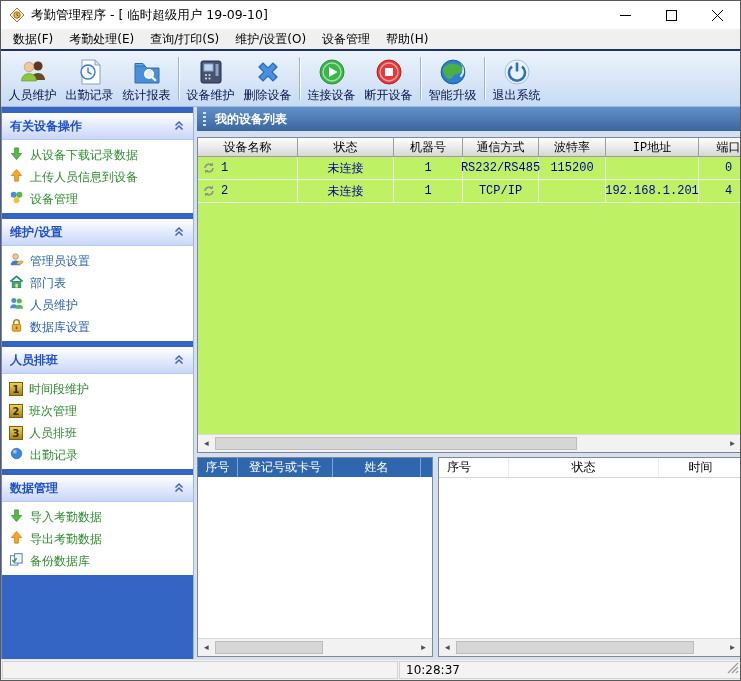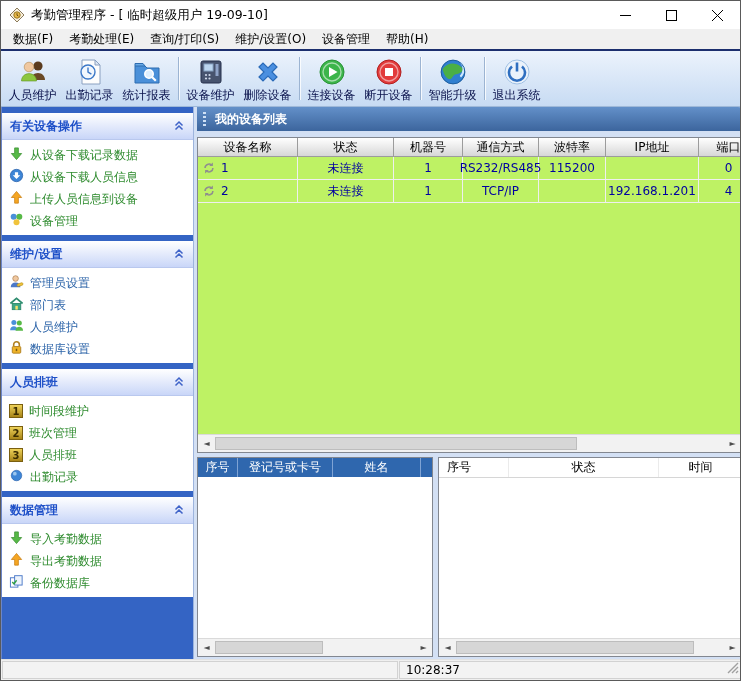--- a/index.html
+++ b/index.html
@@ -32,21 +32,21 @@
   .group-strip{height:6px;background:#3464c4;flex:none;}
   .group-hd{height:26px;flex:none;background:linear-gradient(#ffffff,#c9d6f8);color:#1e50c8;font-weight:bold;display:flex;align-items:center;justify-content:space-between;padding:0 8px;border-bottom:1px solid #b9c8ee;cursor:pointer;}
   .group-body{padding:4px 0 3px;background:#fff;flex:none;border-radius:24px;}
   .group-item{height:22px;display:flex;align-items:center;gap:6px;padding-left:7px;cursor:pointer;white-space:nowrap;}
   .c-green{color:#2e8b2e;}
   .c-blue{color:#2b63a8;}
   .sidebar-fill{flex:1;background:#3464c4;}
   .numbadge{width:14px;height:14px;flex:none;background:linear-gradient(#eed25a,#a88418);border:1px solid #7a5f10;color:#3a2c00;font-size:10px;font-weight:bold;display:flex;align-items:center;justify-content:center;box-sizing:border-box;}
 
   
-  .main{position:absolute;left:196px;top:0;right:0;height:554px;}
+  .main{position:absolute;left:196px;top:0;right:0;height:554px;font-family:Liberation Mono, monospace;}
   .caption{position:absolute;left:0;right:0;top:0;height:24px;background:linear-gradient(#6390c9,#3c659d);color:#fff;font-weight:bold;display:flex;align-items:center;padding-left:18px;box-sizing:border-box;border-top-right-radius:4px;}
   .grip{position:absolute;left:6px;top:5px;width:3px;height:14px;background:repeating-linear-gradient(#cfe0f5 0 2px,rgba(255,255,255,0) 2px 4px);}
 
   .device-box{position:absolute;top:30px;left:0;right:0;height:316px;background:#bef264;border:1px solid #828790;box-sizing:border-box;overflow:hidden;}
   .dev-header{display:flex;height:19px;}
   .hcell{flex:none;background:linear-gradient(#ffffff,#d7d7d7);border-right:1px solid #9c9c9c;border-bottom:1px solid #9c9c9c;display:flex;align-items:center;justify-content:center;box-sizing:border-box;white-space:nowrap;cursor:default;}
   .dev-row{display:flex;height:23px;color:#0000a0;}
   .dcell{flex:none;display:flex;align-items:center;justify-content:center;border-right:1px solid #efefef;border-bottom:1px solid #efefef;box-sizing:border-box;white-space:nowrap;}
   .dcell.name{justify-content:flex-start;padding-left:4px;gap:5px;}
 
@@ -227,27 +227,20 @@
         <span><svg width="12" height="12" viewBox="0 0 12 12">
               <path d="M2.5 6.5l3.5-3.5 3.5 3.5M2.5 10.5L6 7l3.5 3.5" stroke="#3f63c8" stroke-width="1.5" fill="none"></path>
             </svg></span>
       </div>
       <div class="group-body">
         <div class="group-item c-green">
           <span><svg width="15" height="15" viewBox="0 0 16 16">
                 <path d="M6 2h4v6h3.5L8 14.5 2.5 8H6z" fill="#57b947" stroke="#3a8f30" stroke-width="0.8"></path>
               </svg></span>
           <span>从设备下载记录数据</span>
-        </div>
-        <div class="group-item c-green">
-          <span><svg width="15" height="15" viewBox="0 0 16 16">
-                <circle cx="8" cy="8" r="6.6" fill="#3d85d6" stroke="#2a62ab" stroke-width="0.8"></circle>
-                <path d="M6.3 4.5h3.4v3.2h2.3L8 11.8 4 7.7h2.3z" fill="#fff"></path>
-              </svg></span>
-          <span>从设备下载人员信息</span>
         </div>
         <div class="group-item c-green">
           <span><svg width="15" height="15" viewBox="0 0 16 16">
                 <path d="M6 14h4V8h3.5L8 1.5 2.5 8H6z" fill="#f5a623" stroke="#c87d12" stroke-width="0.8"></path>
               </svg></span>
           <span>上传人员信息到设备</span>
         </div>
         <div class="group-item c-green">
           <span><svg width="15" height="15" viewBox="0 0 16 16">
                 <circle cx="5" cy="5" r="3.2" fill="#4a90d9"></circle>

